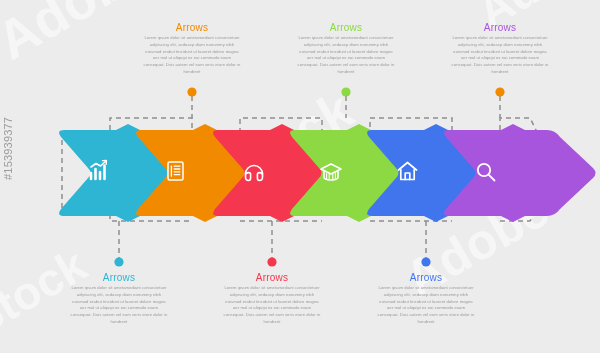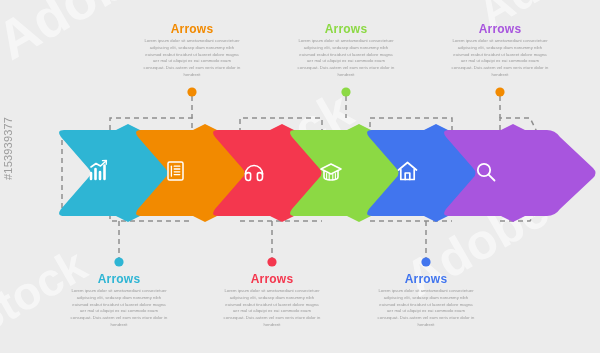--- a/index.html
+++ b/index.html
@@ -28,21 +28,21 @@
     color:rgba(130,130,130,0.75);
     transform:rotate(-90deg);
     transform-origin:left top;
     letter-spacing:0.2px;
   }
 
   svg.layer { position:absolute; left:0; top:0; width:600px; height:353px; }
 
   .txtblk { position:absolute; text-align:center; }
   .txtblk .ttl {
-    font-size:12px; font-weight:700; letter-spacing:0.2px;
+    font-size:10px; font-weight:400; letter-spacing:0.2px;
     margin-bottom:2px;
   }
   .txtblk .bdy {
     font-size:4.2px; line-height:1.62; color:#9a9a9a;
     text-align:center; letter-spacing:0.05px;
   }
 </style>
 </head>
 <body>
 

